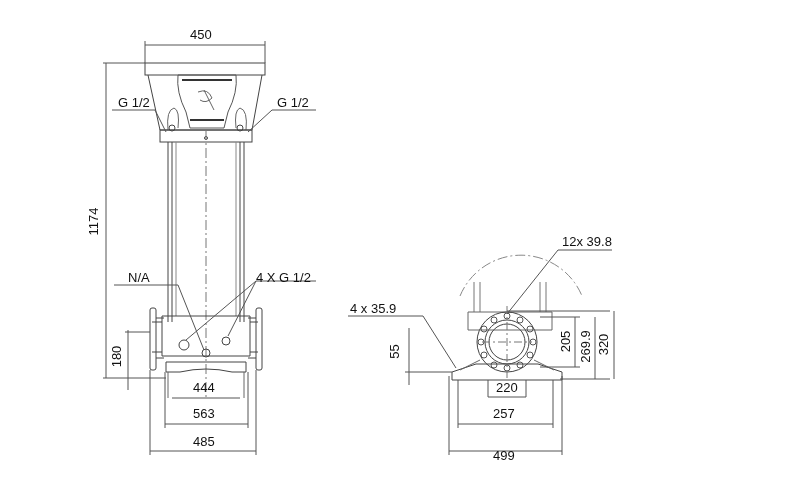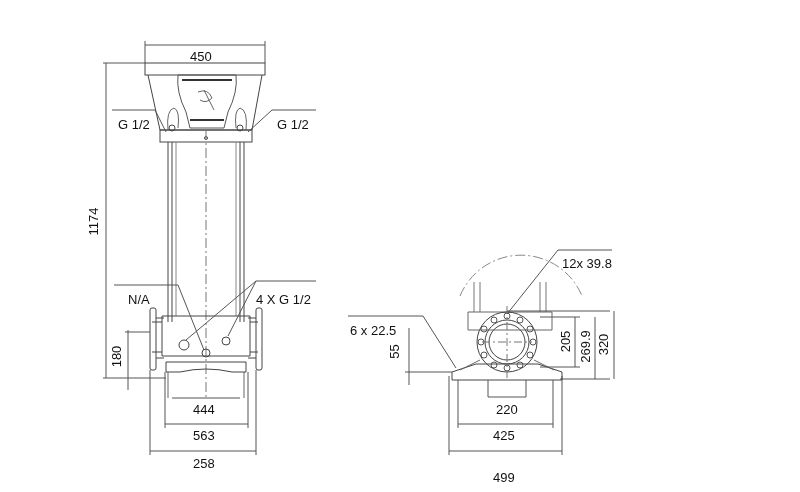--- a/index.html
+++ b/index.html
@@ -1,18 +1,18 @@
 <!DOCTYPE html>
 <html><head>
 <meta charset="utf-8">
 <style>
   html, body { margin:0; padding:0; background:#ffffff; }
   body { width:800px; height:492px; overflow:hidden; position:relative; font-family:"Liberation Sans", sans-serif; }
   #drawing { position:absolute; left:0; top:0; width:800px; height:492px; }
-  .lbl { position:absolute; font-size:13px; color:#111; white-space:nowrap; line-height:1;margin-top:22px; }
+  .lbl { position:absolute; font-size:13px; color:#111; white-space:nowrap; line-height:1; }
   .vlbl { position:absolute; font-size:13px; color:#111; white-space:nowrap; transform:rotate(-90deg); transform-origin:center center; line-height:1; }
 </style>
 </head>
 <body>
 
 <svg id="drawing" viewBox="0 0 800 492" xmlns="http://www.w3.org/2000/svg">
   <g fill="none" stroke="#444" stroke-width="1">
 
     <g>
 
@@ -155,27 +155,27 @@
       <line x1="423" y1="316" x2="456" y2="368"></line>
     </g>
   </g>
 </svg>
 
 <div class="lbl" style="left:190px;top:28px">450</div>
 <div class="vlbl" style="left:80px;top:215px">1174</div>
 <div class="vlbl" style="left:106px;top:350px">180</div>
 <div class="lbl" style="left:193px;top:381px">444</div>
 <div class="lbl" style="left:193px;top:407px">563</div>
-<div class="lbl" style="left:193px;top:435px">258</div>
+<div class="lbl" style="left:193px;top:435px">485</div>
 <div class="lbl" style="left:118px;top:96px">G 1/2</div>
 <div class="lbl" style="left:277px;top:96px">G 1/2</div>
 <div class="lbl" style="left:128px;top:271px">N/A</div>
 <div class="lbl" style="left:256px;top:271px">4 X G 1/2</div>
 
 <div class="vlbl" style="left:387px;top:345px">55</div>
 <div class="vlbl" style="left:555px;top:335px">205</div>
 <div class="vlbl" style="left:569px;top:340px">269.9</div>
 <div class="vlbl" style="left:593px;top:338px">320</div>
 <div class="lbl" style="left:496px;top:381px">220</div>
-<div class="lbl" style="left:493px;top:407px">425</div>
+<div class="lbl" style="left:493px;top:407px">257</div>
 <div class="lbl" style="left:493px;top:449px">499</div>
 <div class="lbl" style="left:562px;top:235px">12x 39.8</div>
-<div class="lbl" style="left:350px;top:302px">6 x 22.5</div>
+<div class="lbl" style="left:350px;top:302px">4 x 35.9</div>
 
 </body></html>

